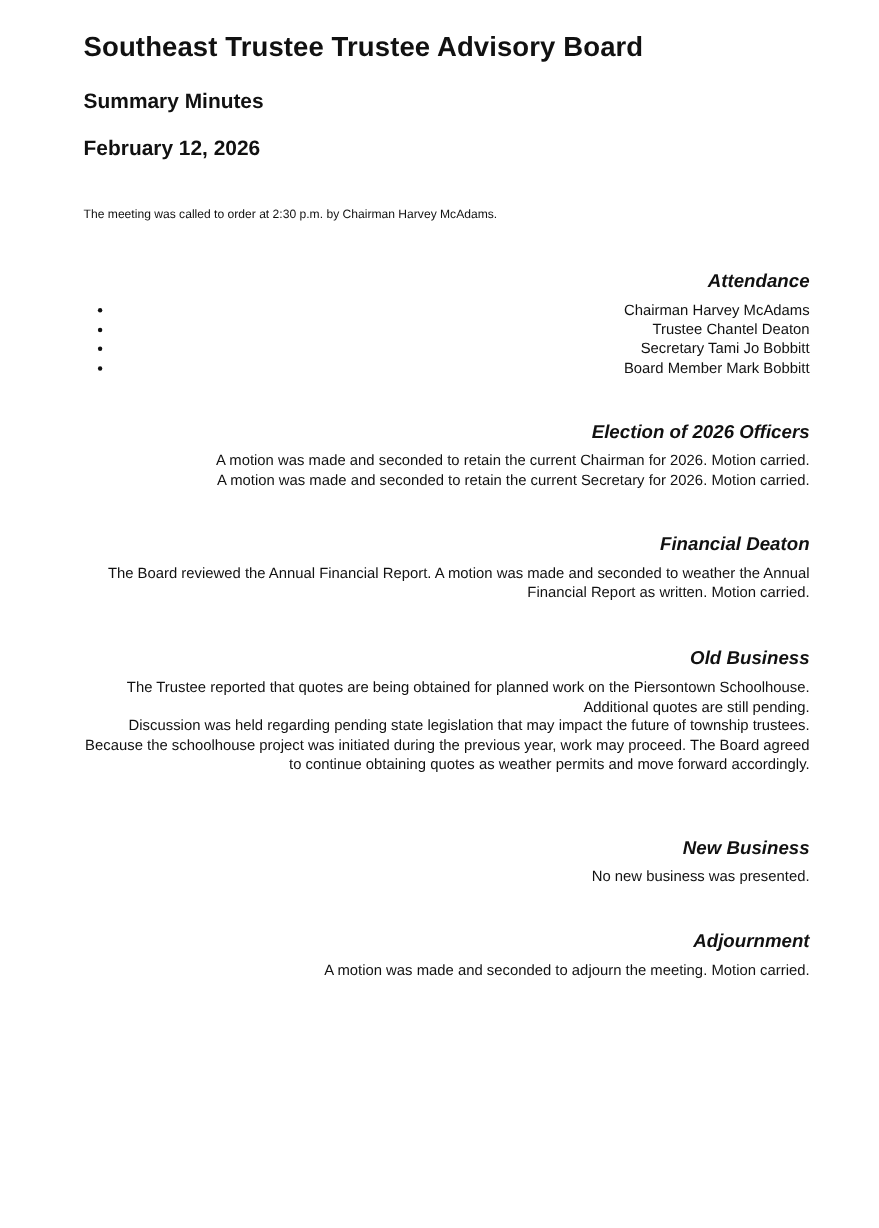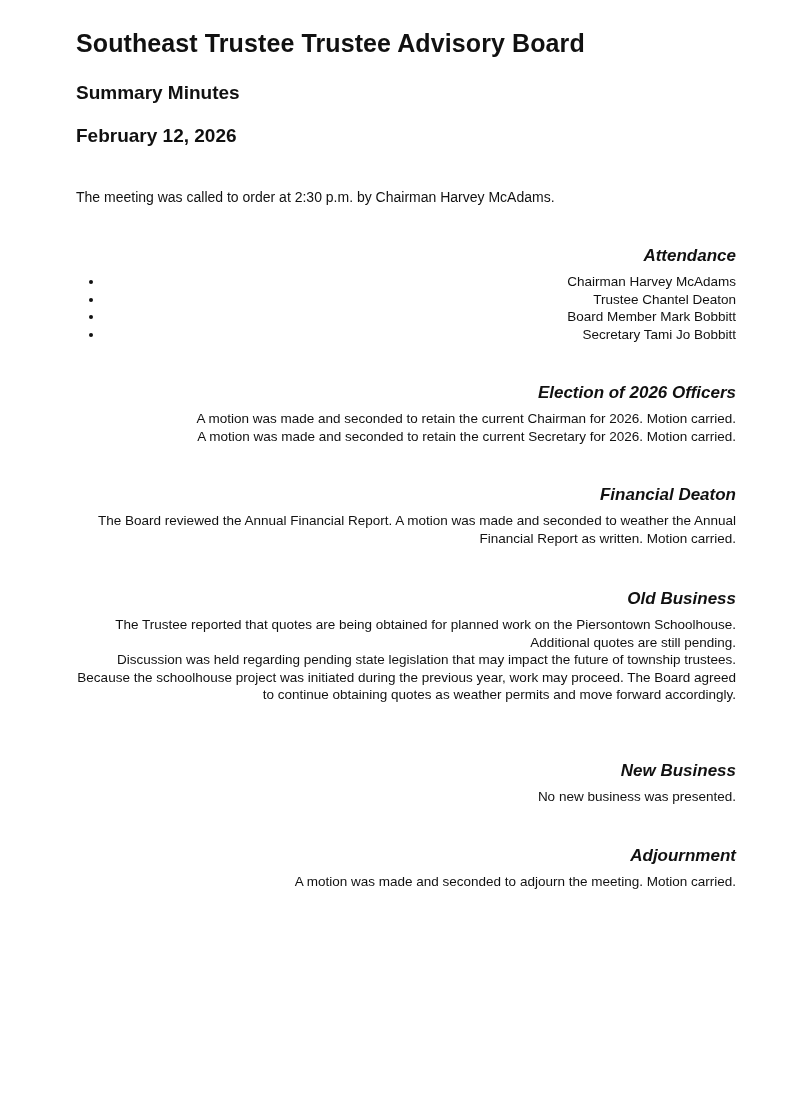--- a/index.html
+++ b/index.html
@@ -16,21 +16,21 @@
     .subtitle {
       position: absolute; top: 82px; left: 0; margin: 0;
       font-size: 19px; font-weight: bold; white-space: nowrap;
     }
     .date {
       position: absolute; top: 125px; left: 0; margin: 0;
       font-size: 19px; font-weight: bold; white-space: nowrap;
     }
     .intro {
       position: absolute; top: 189px; left: 0; margin: 0;
-      font-size: 14px; white-space: nowrap;
+      font-size: 11px; white-space: nowrap;
     }
     .section { position: absolute; left: 0; width: 660px; text-align: right; }
     .section h2 {
       margin: 0 0 6px 0; font-size: 17px; font-weight: bold; font-style: italic;
       line-height: 22px; white-space: nowrap;
     }
     .section p {
       margin: 0; font-size: 13.5px; line-height: 17.6px;
     }
     ul.att { list-style: none; margin: 0; padding: 0; }
@@ -53,22 +53,22 @@
   <h1 class="title">Southeast Trustee Trustee Advisory Board</h1>
   <h2 class="subtitle">Summary Minutes</h2>
   <h2 class="date">February 12, 2026</h2>
   <p class="intro">The meeting was called to order at 2:30 p.m. by Chairman Harvey McAdams.</p>
 
   <div class="section" id="sec-attendance">
     <h2>Attendance</h2>
     <ul class="att">
       <li><span class="bullet"></span><span>Chairman Harvey McAdams</span></li>
       <li><span class="bullet"></span><span>Trustee Chantel Deaton</span></li>
+      <li><span class="bullet"></span><span>Secretary Tami Jo Bobbitt</span></li>
       <li><span class="bullet"></span><span>Board Member Mark Bobbitt</span></li>
-      <li><span class="bullet"></span><span>Secretary Tami Jo Bobbitt</span></li>
     </ul>
   </div>
 
   <div class="section" id="sec-election">
     <h2>Election of 2026 Officers</h2>
     <p>A motion was made and seconded to retain the current Chairman for 2026. Motion carried.</p>
     <p>A motion was made and seconded to retain the current Secretary for 2026. Motion carried.</p>
   </div>
 
   <div class="section" id="sec-financial">

